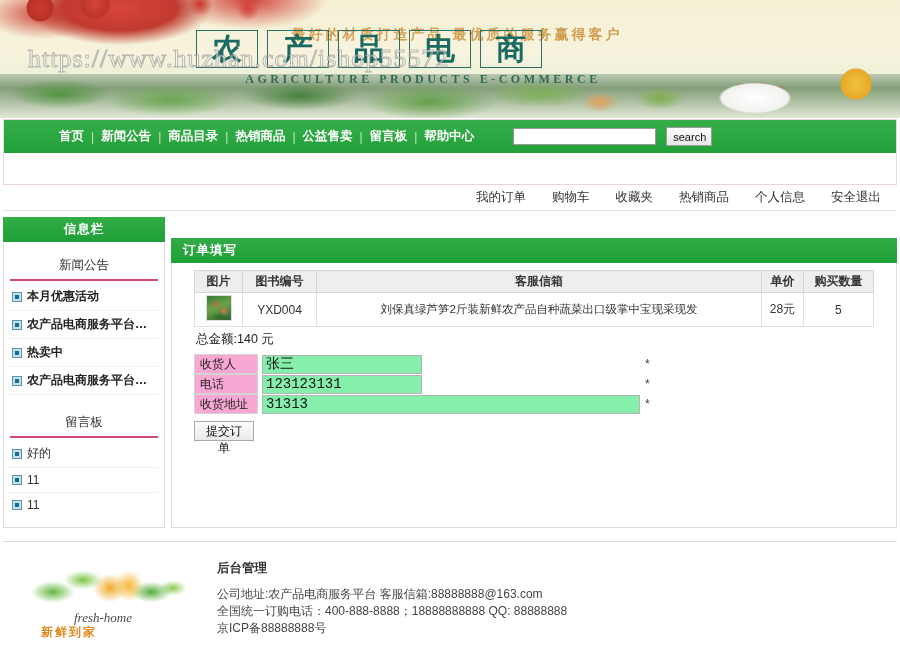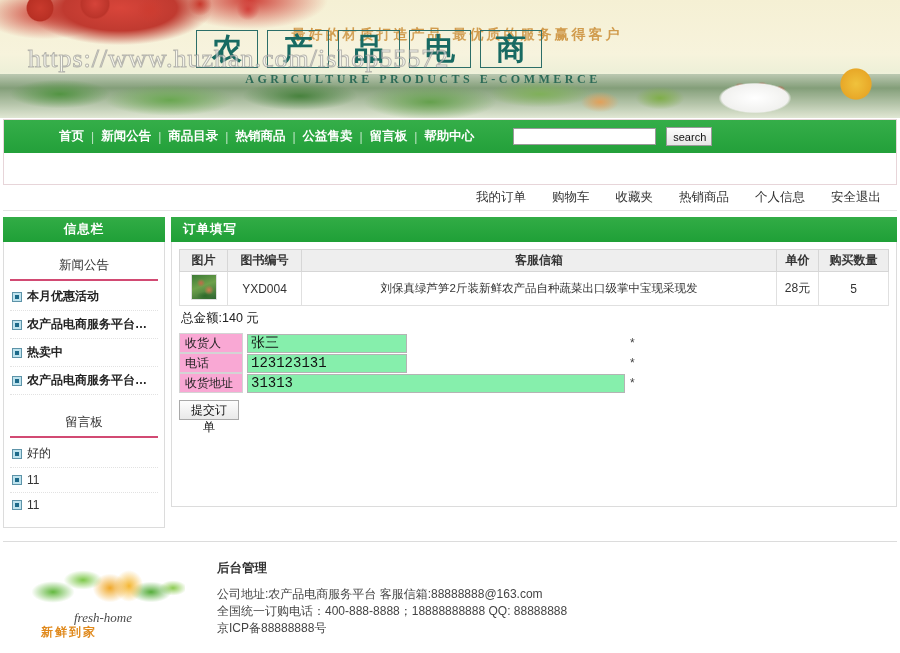--- a/index.html
+++ b/index.html
@@ -151,21 +151,21 @@
   }
   .userbar a {
     color:#333; text-decoration:none;
     font-size:12.5px; margin-left:26px;
     white-space:nowrap;
   }
 
   
   .main {
     width:894px; margin:6px auto 0;
-    display:flex; gap:6px; align-items:flex-start;
+    display:flex; gap:6px; align-items:flex-end;
   }
 
   
   .sidebar { width:162px; }
   .panel-head {
     height:25px; line-height:25px;
     background: linear-gradient(180deg,#32ac46 0%,#1fa037 100%);
     color:#fff; font-size:12.5px; font-weight:bold;
     text-align:center;
     letter-spacing:1px;
@@ -204,21 +204,21 @@
   }
   .side-label { font-size:12px; color:#222; font-weight:bold; overflow:hidden; text-overflow:ellipsis; }
   .side-label.plain { font-weight:normal; color:#333; }
 
   
   .content { flex:1 1 auto; }
   .content-body {
     border:1px solid #dcdcdc; border-top:none;
     background:#fff;
     min-height:265px;
-    padding:7px 7px 12px;
+    padding:7px 22px 12px;
   }
 
   table.order {
     width:100%; border-collapse:collapse;
     table-layout:fixed;
   }
   table.order th {
     background:#eeeeee;
     border:1px solid #d6d6d6;
     font-size:12px; font-weight:bold; color:#333;

